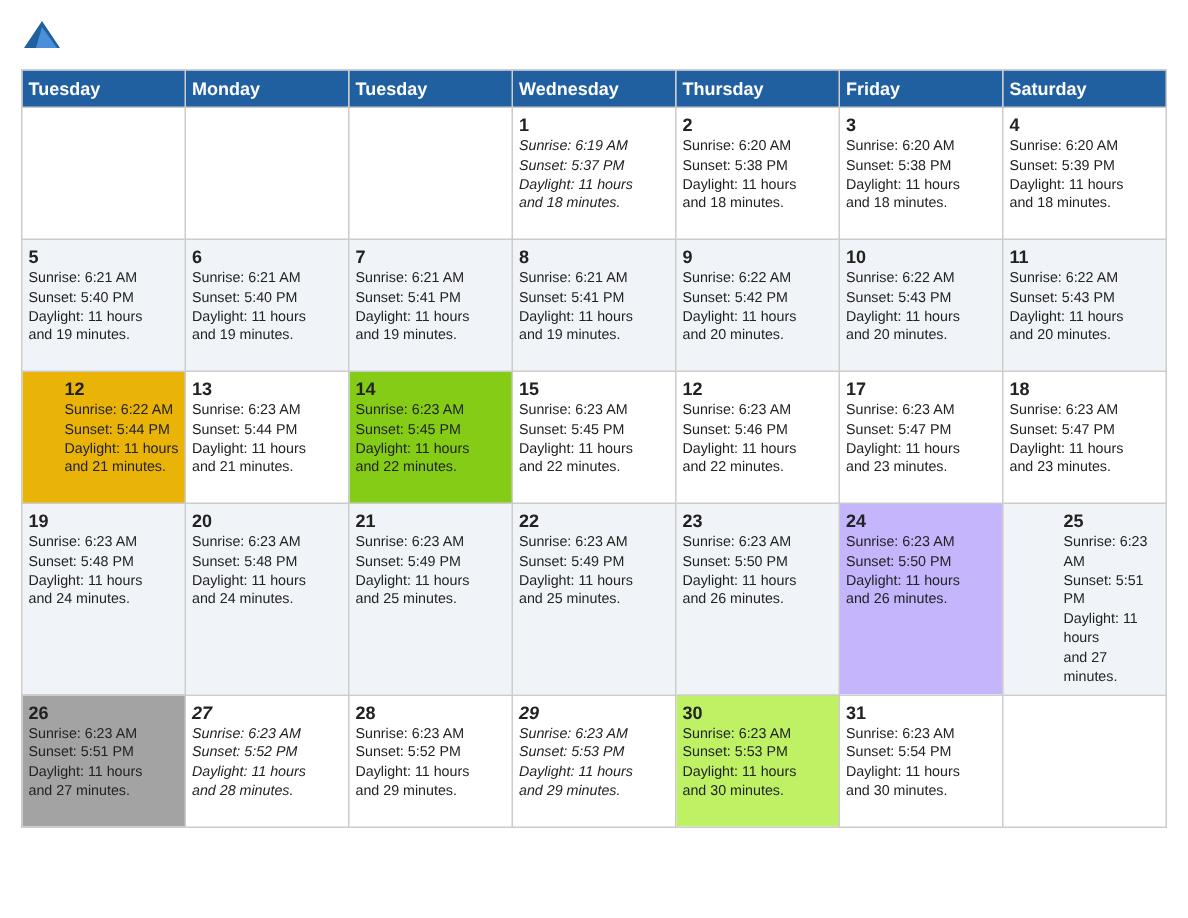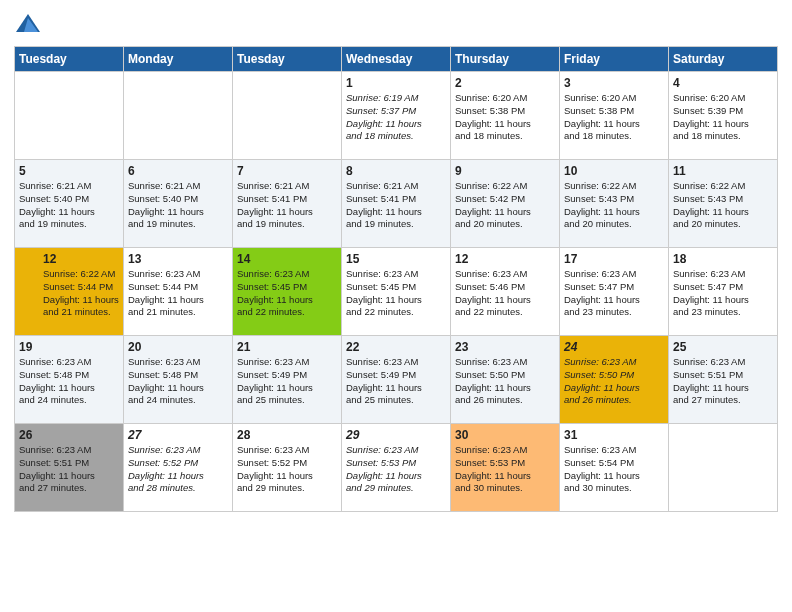--- a/index.html
+++ b/index.html
@@ -302,28 +302,28 @@
 Daylight: 11 hours
 and 25 minutes.</div>
           </td>
           <td style="background: rgb(240, 244, 248);">
             <span class="day-num">23</span>
             <div class="day-info" style="white-space: pre-line;">Sunrise: 6:23 AM
 Sunset: 5:50 PM
 Daylight: 11 hours
 and 26 minutes.</div>
           </td>
-          <td style="background: #eab308; font-style: italic;">
+          <td style="background: #c4b5fd;">
             <span class="day-num">24</span>
             <div class="day-info" style="white-space: pre-line;">Sunrise: 6:23 AM
 Sunset: 5:50 PM
 Daylight: 11 hours
 and 26 minutes.</div>
           </td>
-          <td style="background: rgb(240, 244, 248);">
+          <td style="background: rgb(240, 244, 248); padding-left: 40px;">
             <span class="day-num">25</span>
             <div class="day-info" style="white-space: pre-line;">Sunrise: 6:23 AM
 Sunset: 5:51 PM
 Daylight: 11 hours
 and 27 minutes.</div>
           </td>
         </tr>
         <tr>
           <td style="background: #a3a3a3;">
             <span class="day-num">26</span>
@@ -346,21 +346,21 @@
 Daylight: 11 hours
 and 29 minutes.</div>
           </td>
           <td style="background: rgb(255, 255, 255); font-style: italic;">
             <span class="day-num">29</span>
             <div class="day-info" style="white-space: pre-line;">Sunrise: 6:23 AM
 Sunset: 5:53 PM
 Daylight: 11 hours
 and 29 minutes.</div>
           </td>
-          <td style="background: #fdba74;">
+          <td style="background: #bef264;">
             <span class="day-num">30</span>
             <div class="day-info" style="white-space: pre-line;">Sunrise: 6:23 AM
 Sunset: 5:53 PM
 Daylight: 11 hours
 and 30 minutes.</div>
           </td>
           <td style="background: rgb(255, 255, 255);">
             <span class="day-num">31</span>
             <div class="day-info" style="white-space: pre-line;">Sunrise: 6:23 AM
 Sunset: 5:54 PM

